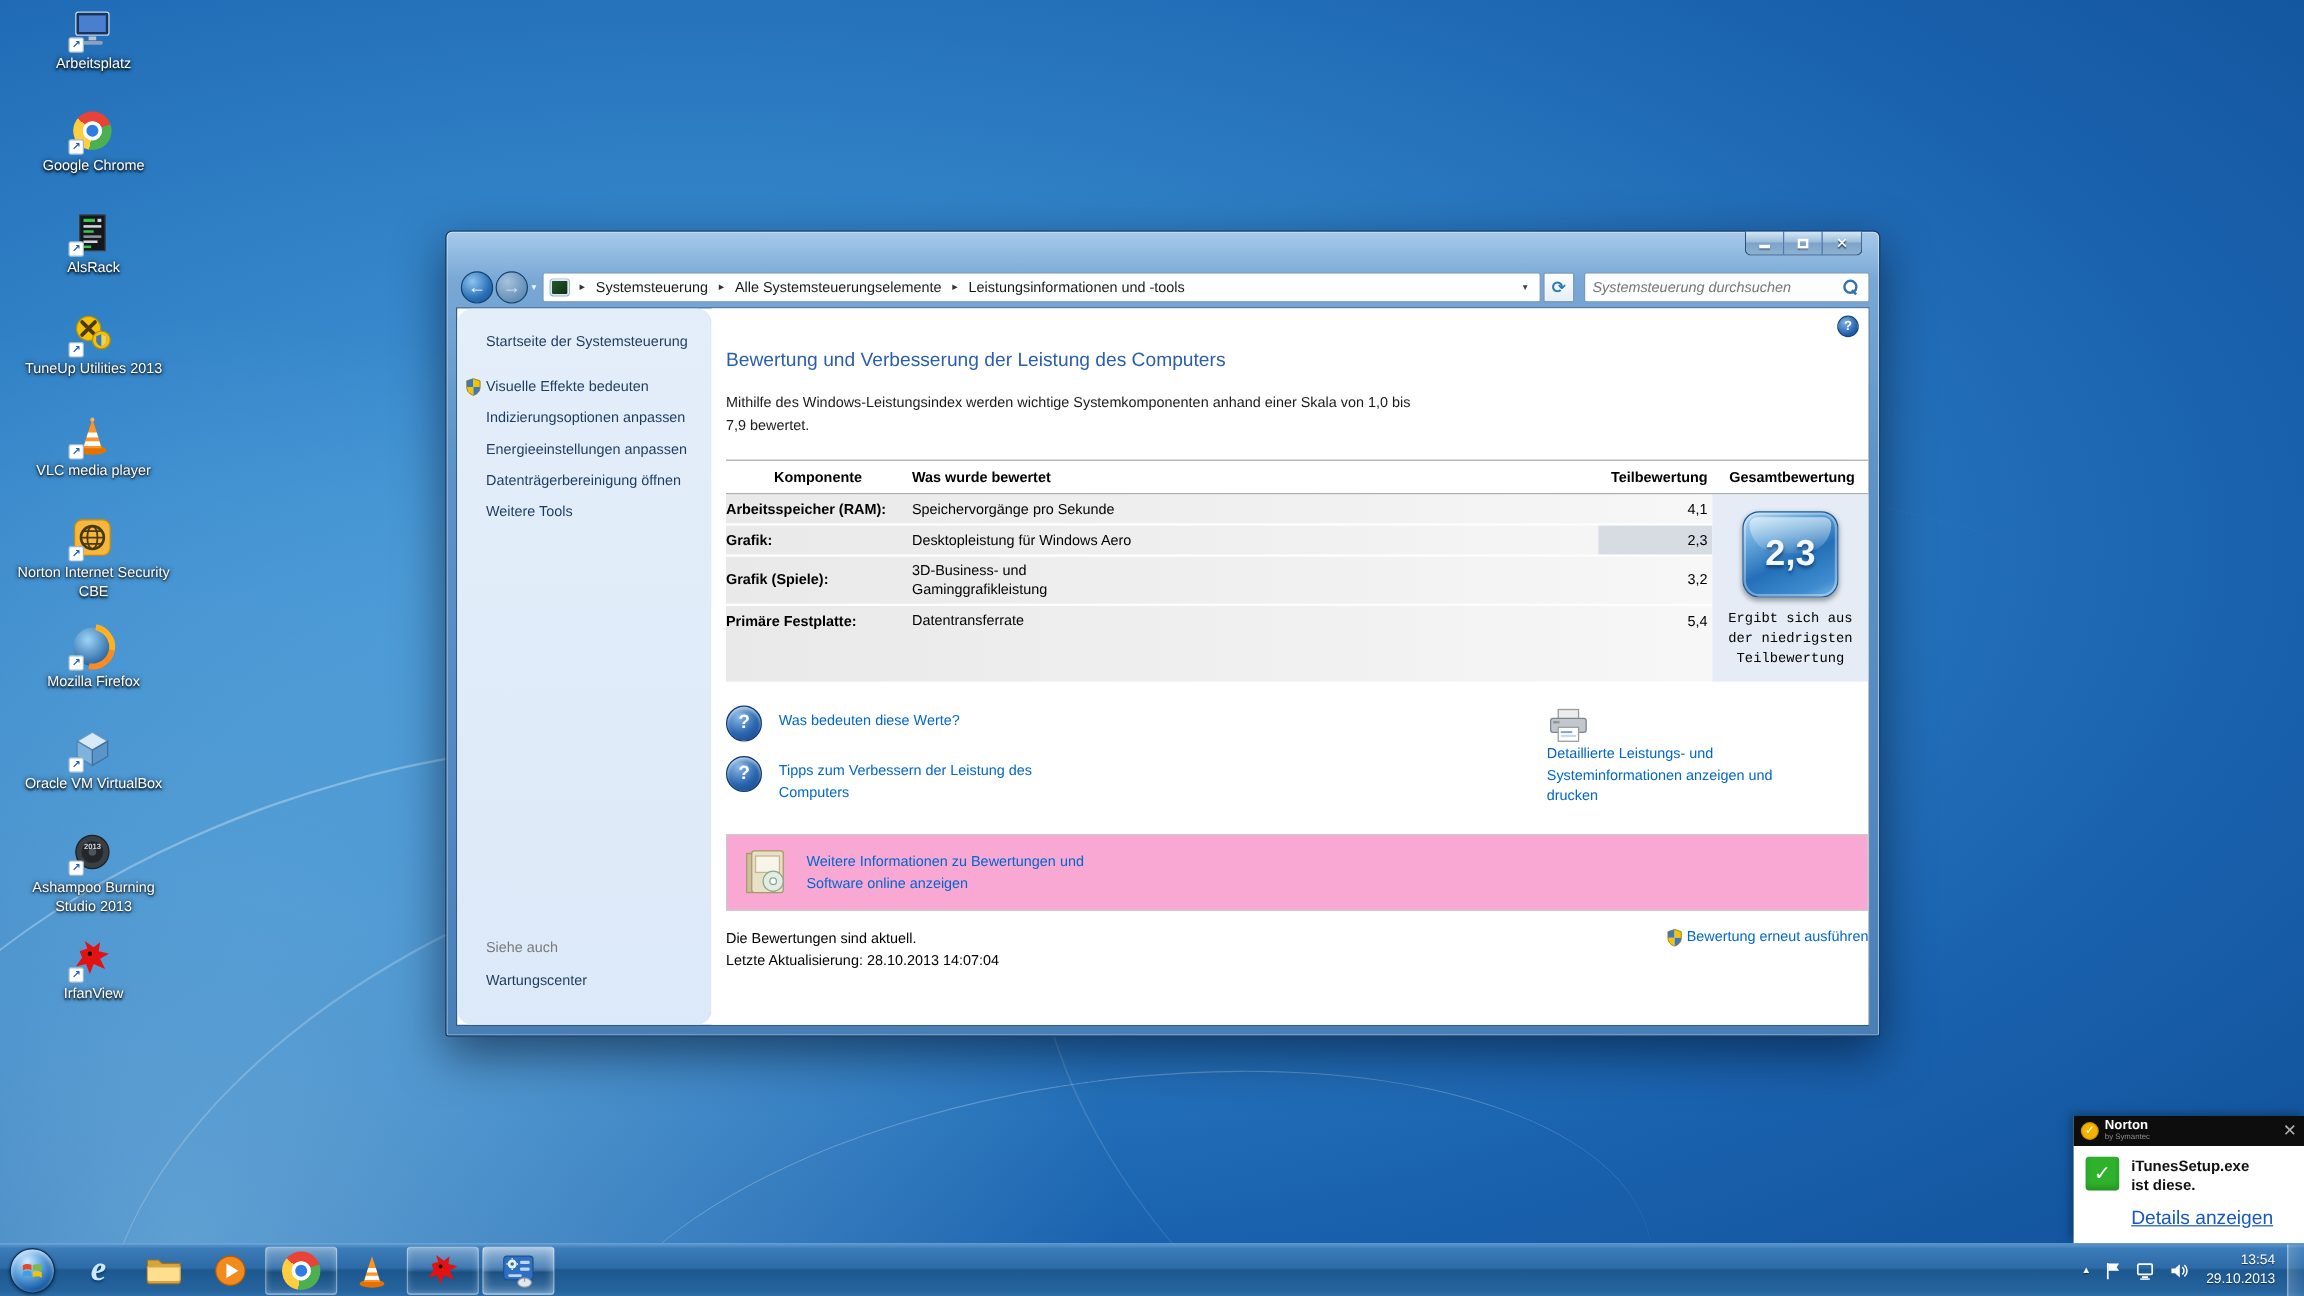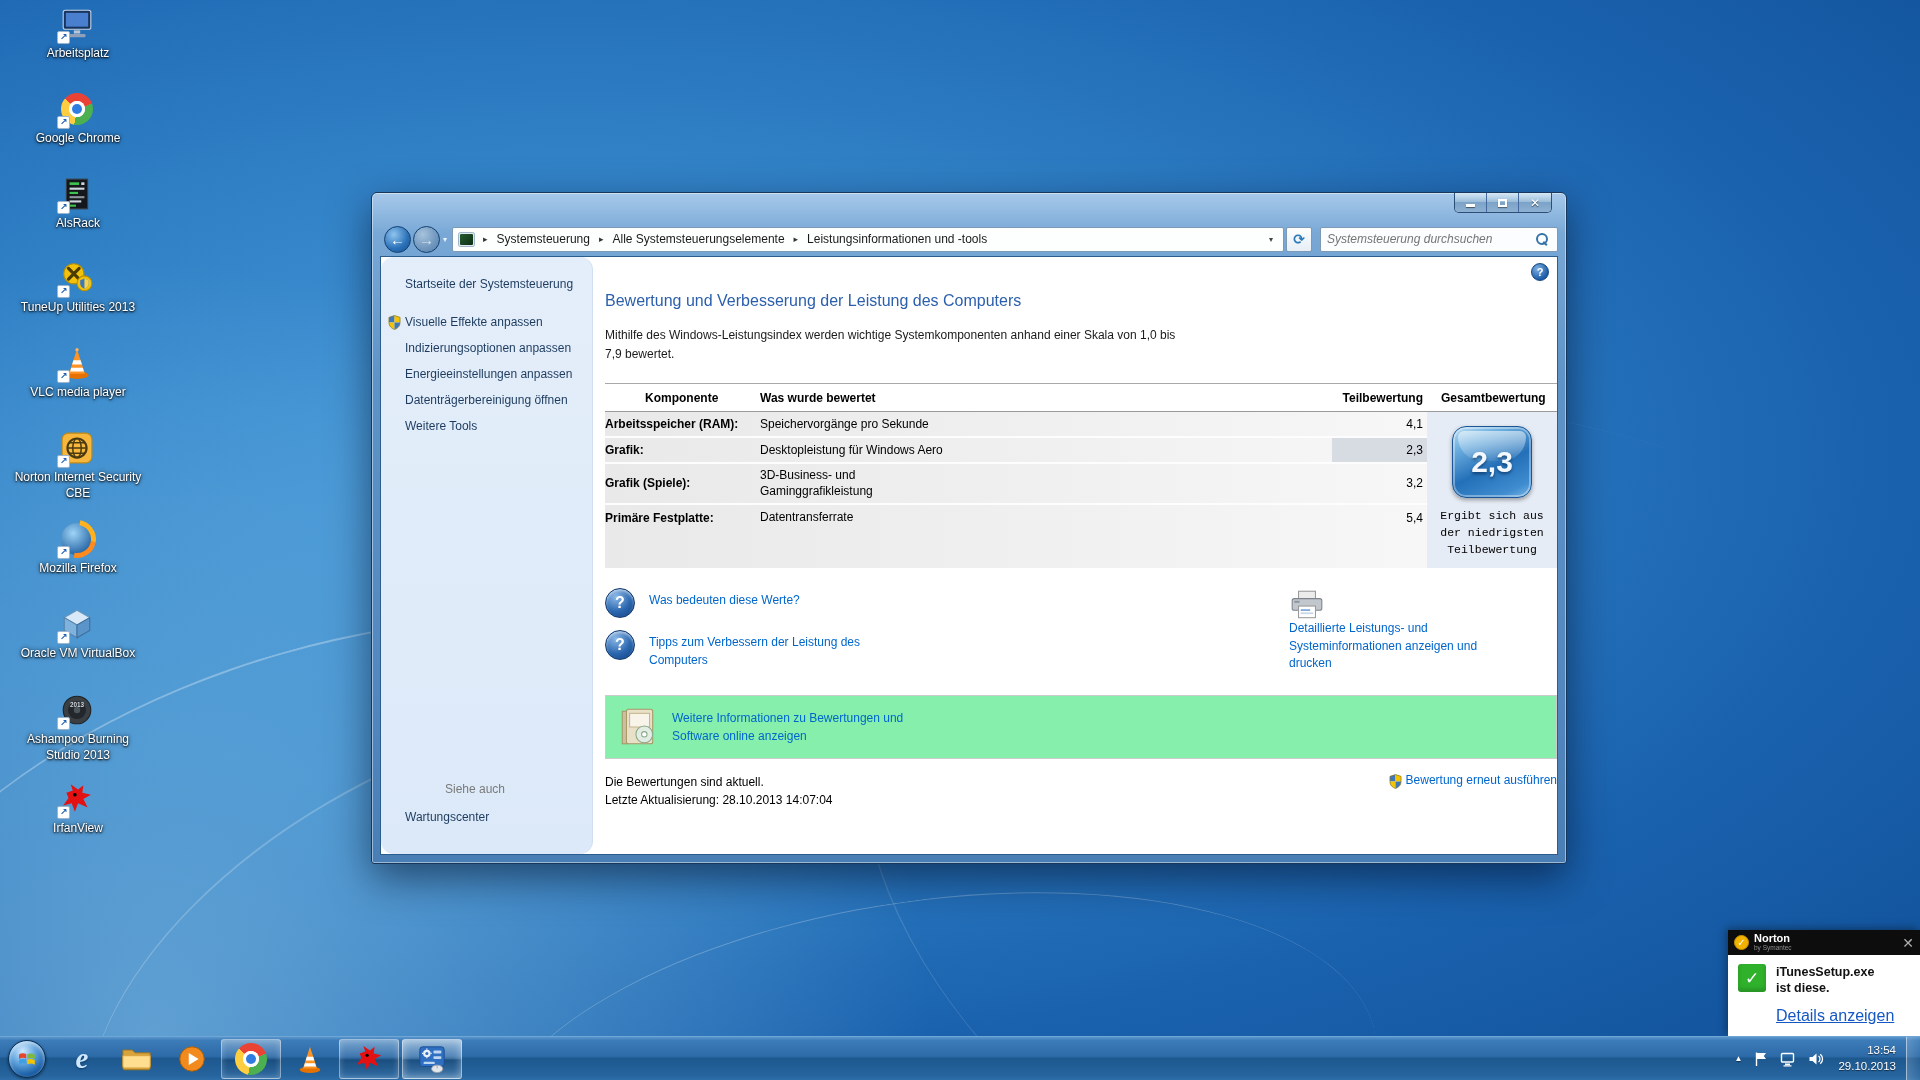--- a/index.html
+++ b/index.html
@@ -99,21 +99,21 @@
 
   
   .sidebar { width:212px; flex:none; position:relative;
     background:linear-gradient(180deg,#e4eefa 0%,#dce9f8 100%);
     border-right:1px solid #cfdff1;border-radius:13px; }
   .sb-home { margin:20px 0 0 24px; font-size:12px; color:#1c3b5e; cursor:pointer; }
   .sb-tasks { margin-top:24px; }
   .sb-task { position:relative; margin:0 10px 12px 24px; font-size:12px; color:#1c3b5e; cursor:pointer; }
   .sb-shield { position:absolute; left:-17px; top:0; width:13px; height:15px; }
   .sb-bottom { position:absolute; left:24px; bottom:30px; }
-  .sb-seealso { font-size:12px; color:#7a7a7a; margin-bottom:14px;margin-left:40px; }
+  .sb-seealso { font-size:12px; color:#7a7a7a; margin-bottom:14px; }
   .sb-walink { font-size:12px; color:#1c3b5e; cursor:pointer; }
 
   
   .main { flex:1; position:relative; padding:20px 16px 0 12px; background:#fff; overflow:hidden; }
   .help-badge { position:absolute; top:6px; right:8px; width:18px; height:18px; border-radius:50%;
     background:radial-gradient(circle at 35% 30%,#7fb1e2,#1d5ca8 70%); color:#fff; font-size:11px;
     font-weight:bold; display:flex; align-items:center; justify-content:center; cursor:pointer;
     border:1px solid #15457e; }
   .page-title { font-size:16px; font-weight:normal; color:#2b5fac; margin:15px 0 16px; }
   .intro { font-size:12px; color:#1a1a1a; line-height:1.55; }
@@ -154,21 +154,21 @@
   .q-circle { width:30px; height:30px; border-radius:50%; flex:none; margin-right:14px;
     background:radial-gradient(circle at 35% 28%,#8cb9e8,#2a66ae 55%,#123e7d);
     border:1px solid #10396f; box-shadow:inset 0 2px 3px rgba(255,255,255,.6);
     display:flex; align-items:center; justify-content:center;
     color:#fff; font-weight:bold; font-size:16px; }
   .help-text { font-size:12px; color:#0066cc; line-height:1.45; max-width:260px; padding-top:4px; }
   .detail-link { margin-left:auto; margin-right:2px; width:250px; display:flex; cursor:pointer;flex-direction:column; }
   .printer-icon { width:36px; height:30px; flex:none; margin-right:10px; margin-top:2px; }
   .detail-text { font-size:12px; color:#0066cc; line-height:1.45; width:204px; }
 
-  .info-box { width:952px; margin-top:14px; border:1px solid #cccccc; background:#86efac;
+  .info-box { width:952px; margin-top:14px; border:1px solid #cccccc; background:#f9a8d4;
     display:flex; align-items:center; padding:10px 12px; cursor:pointer; }
   .box-icon { width:40px; height:42px; flex:none; margin-right:14px; }
   .info-text { font-size:12px; color:#0066cc; line-height:1.5; width:280px; }
 
   .status-row { width:952px; display:flex; margin-top:14px; font-size:12px; color:#000; }
   .status-lines { line-height:1.5; }
   .rerun { margin-left:auto; display:flex; align-items:flex-start; cursor:pointer; }
   .rerun-shield { width:13px; height:15px; margin-right:4px; margin-top:1px; }
   .rerun-text { font-size:12px; color:#0066cc; }
 
@@ -422,21 +422,21 @@
                 </clipPath>
               </defs>
               <g clip-path="url(#shc)">
                 <rect x="0" y="0" width="7" height="8" fill="#3f77bb"></rect>
                 <rect x="7" y="0" width="7" height="8" fill="#f5c400"></rect>
                 <rect x="0" y="8" width="7" height="8" fill="#f5c400"></rect>
                 <rect x="7" y="8" width="7" height="8" fill="#3f77bb"></rect>
               </g>
               <path d="M7 0.5 L13 2.5 V8 C13 12 10.3 14.5 7 15.5 C3.7 14.5 1 12 1 8 V2.5 Z" fill="none" stroke="#8a7a20" stroke-width="0.8"></path>
             </svg>
-          <span>Visuelle Effekte anpassen</span>
+          <span>Visuelle Effekte bedeuten</span>
         </div>
         <div class="sb-task"><span>Indizierungsoptionen anpassen</span></div>
         <div class="sb-task"><span>Energieeinstellungen anpassen</span></div>
         <div class="sb-task"><span>Datenträgerbereinigung öffnen</span></div>
         <div class="sb-task"><span>Weitere Tools</span></div>
       </div>
       <div class="sb-bottom">
         <div class="sb-seealso">Siehe auch</div>
         <div class="sb-walink">Wartungscenter</div>
       </div>

